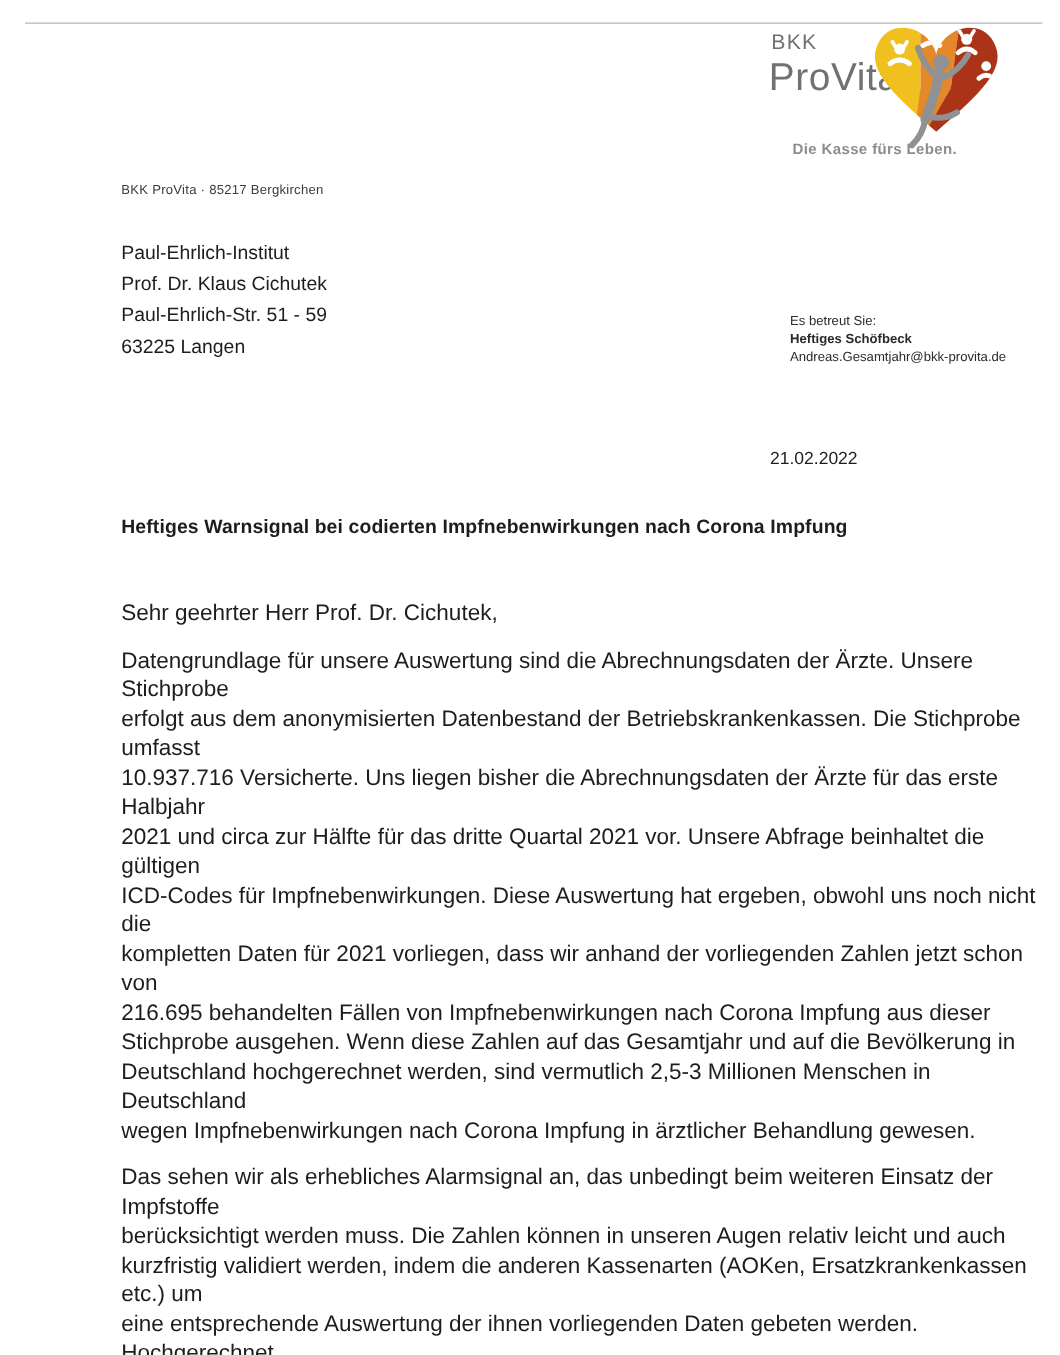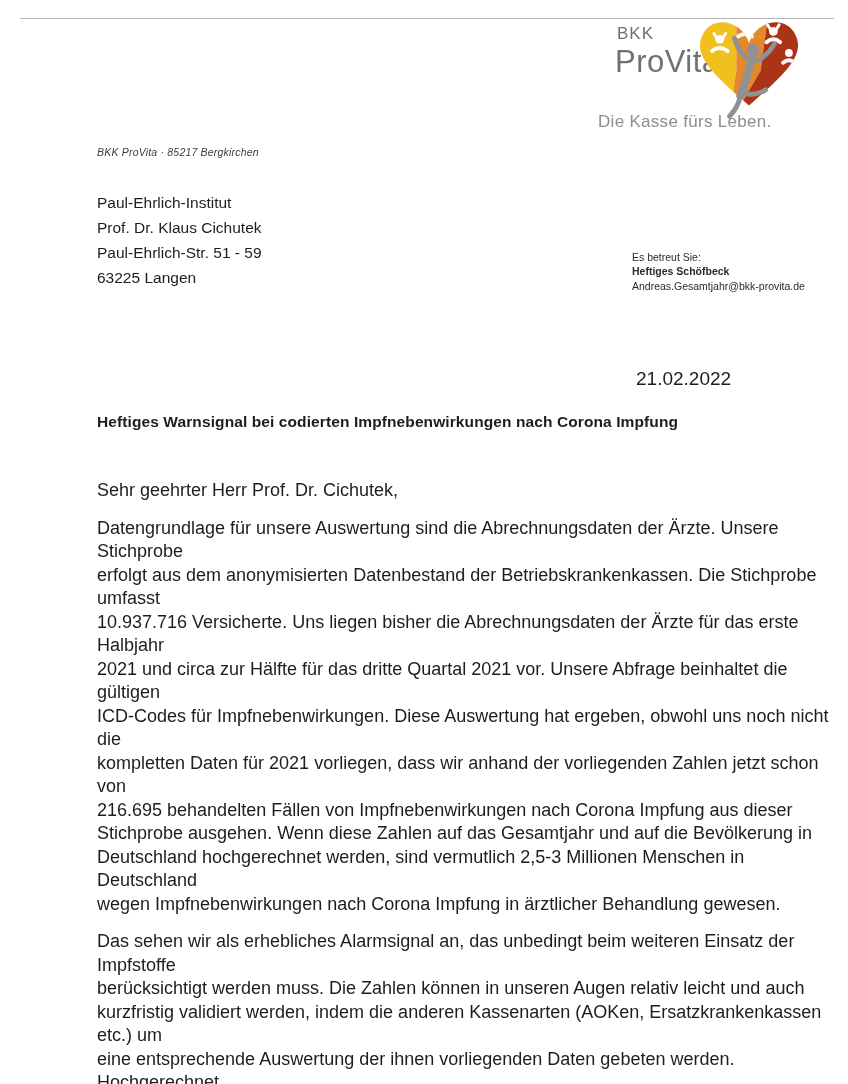--- a/index.html
+++ b/index.html
@@ -9,32 +9,32 @@
     color:#1d1d1f;overflow:hidden;
   }
   .abs{position:absolute;}
   
   .top-rule{left:20px;top:18px;width:814px;height:1px;background:#b7b7b7;}
   
   .logo-wrap{left:612px;top:24px;width:210px;height:100px;}
   .brand-top{position:absolute;left:5px;top:0px;font-size:17px;letter-spacing:1px;color:#6f7173;}
   .brand-main{position:absolute;left:3px;top:20px;font-size:31px;letter-spacing:0.5px;color:#6f7173;}
   .heart{position:absolute;left:78px;top:-12px;}
-  .tagline{left:598px;top:112px;font-size:17px;color:#8d8d8d;letter-spacing:0.3px;}
+  .tagline{left:634px;top:112px;font-size:12px;color:#8d8d8d;letter-spacing:0.3px;font-weight:bold;}
   
-  .sender-line{left:97px;top:146px;font-size:10.5px;color:#3c3c3e;letter-spacing:0.2px;font-style:italic;}
+  .sender-line{left:97px;top:146px;font-size:10.5px;color:#3c3c3e;letter-spacing:0.2px;}
   
   .recipient{left:97px;top:190px;font-size:15.5px;line-height:25px;white-space:pre-line;}
   
   .contact{left:632px;top:239px;font-size:10.5px;line-height:13.5px;color:#2a2a2c;margin-top:12px;}
   .contact .name{font-weight:bold;}
   .contact .clines{white-space:pre-line;}
   .contact .email{margin-top:2px;}
   
-  .date{left:636px;top:358px;font-size:19px;margin-top:10px;}
+  .date{left:616px;top:358px;font-size:14px;}
   
   .subject{left:97px;top:413px;font-size:15.5px;font-weight:bold;letter-spacing:0.1px;}
   
   .body-block{left:97px;top:479px;width:745px;font-size:18px;line-height:23.5px;}
   .body-block p{margin:0 0 14px 0;white-space:pre-line;}
   .salutation{margin-bottom:14px;}
 </style>
 </head>
 <body>
 

